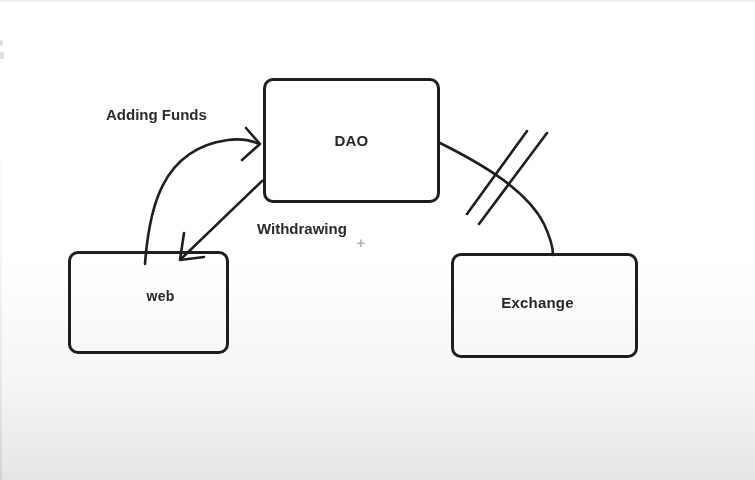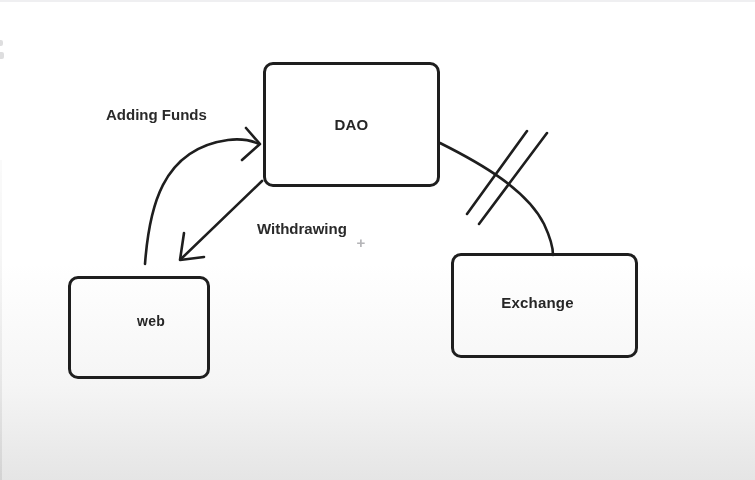--- a/index.html
+++ b/index.html
@@ -54,22 +54,22 @@
     display: flex;
     align-items: center;
     justify-content: center;
     box-sizing: border-box;
   }
   .node .node-label {
     font-weight: bold;
     color: #262626;
     letter-spacing: 0.2px;
   }
-  .node-dao      { left: 263px; top: 62px;  width: 177px; height: 125px; }
-  .node-web      { left: 68px;  top: 276px; width: 142px; height: 103px; padding-left: 34px; }
+  .node-dao      { left: 263px; top: 78px;  width: 177px; height: 125px; }
+  .node-web      { left: 68px;  top: 251px; width: 161px; height: 103px; padding-left: 34px; }
   .node-exchange { left: 451px; top: 253px; width: 187px; height: 105px; }
   .node-dao .node-label      { font-size: 15px; }
   .node-web .node-label      { font-size: 14px; position: relative; left: -5px; top: -7px; }
   .node-exchange .node-label { font-size: 15px; position: relative; left: -7px; top: -3px; }
 
   .edge-label {
     position: absolute;
     font-weight: bold;
     font-size: 15px;
     color: #2a2a2a;

